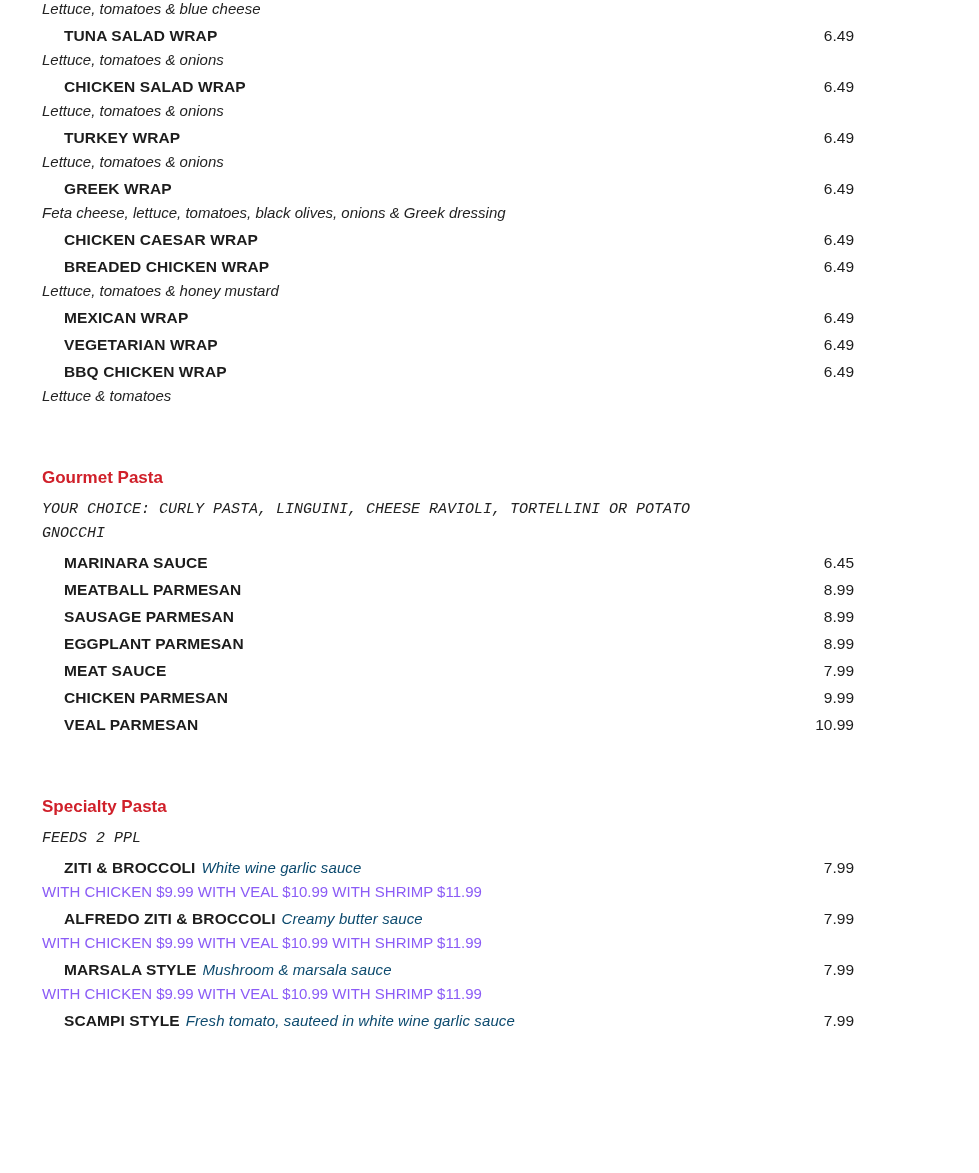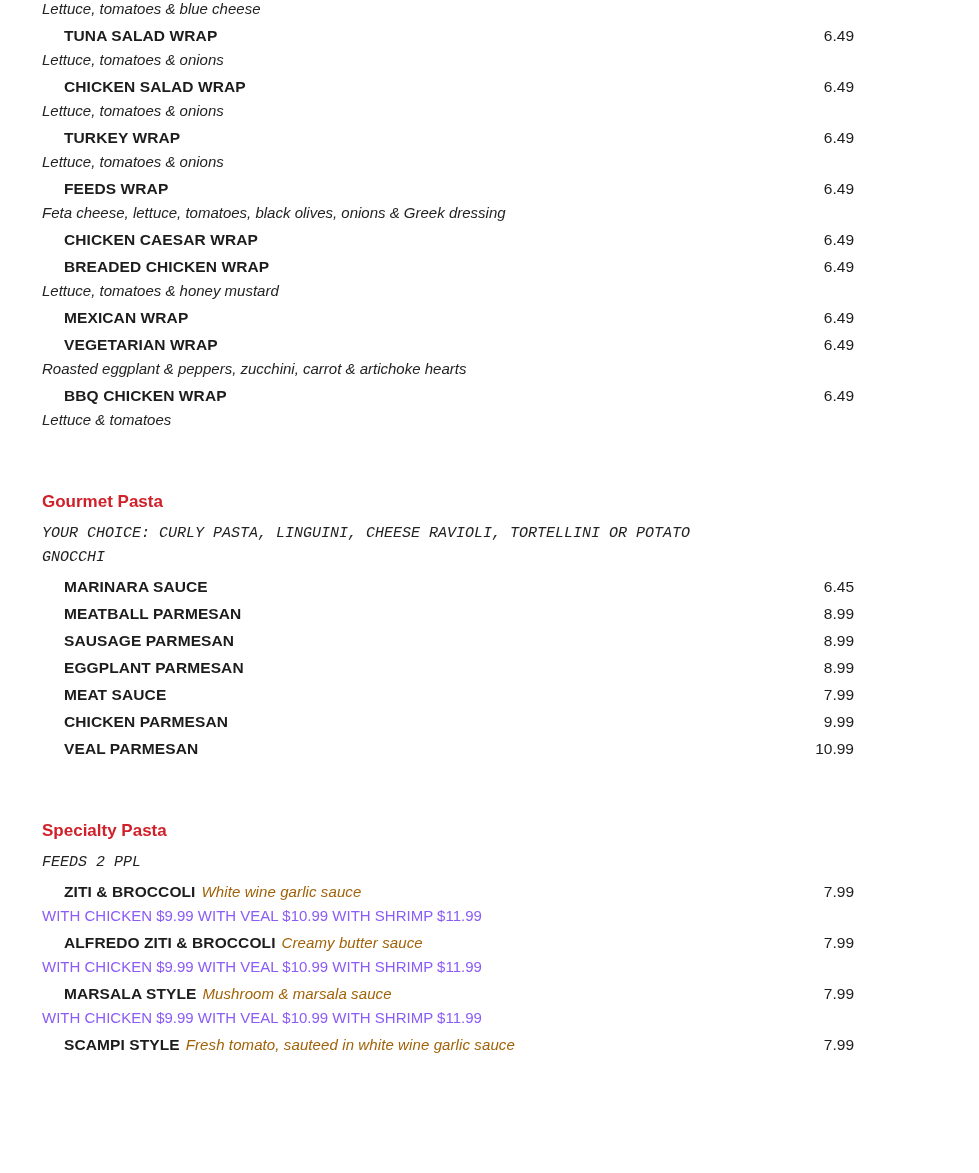--- a/index.html
+++ b/index.html
@@ -57,21 +57,21 @@
     font-size: 15.5px;
     letter-spacing: 0.1px;
     color: #1c1c1c;
     line-height: 22px;
     margin-left: 22px;
   }
   .item-inline-desc {
     font-weight: normal;
     font-style: italic;
     font-size: 15px;
-    color: #a16207;
+    color: #0c4a6e;
     margin-left: 6px;
   }
   .item-price {
     font-size: 15.5px;
     color: #1c1c1c;
     line-height: 22px;
     white-space: nowrap;
     padding-left: 16px;
   }
   .item-desc {
@@ -117,21 +117,21 @@
       </div>
       <div class="item">
         <div class="item-line">
           <span class="item-name">TURKEY WRAP</span>
           <span class="item-price">6.49</span>
         </div>
         <div class="item-desc">Lettuce, tomatoes &amp; onions</div>
       </div>
       <div class="item">
         <div class="item-line">
-          <span class="item-name">FEEDS WRAP</span>
+          <span class="item-name">GREEK WRAP</span>
           <span class="item-price">6.49</span>
         </div>
         <div class="item-desc">Feta cheese, lettuce, tomatoes, black olives, onions &amp; Greek dressing</div>
       </div>
       <div class="item">
         <div class="item-line">
           <span class="item-name">CHICKEN CAESAR WRAP</span>
           <span class="item-price">6.49</span>
         </div>
       </div>
@@ -146,21 +146,20 @@
         <div class="item-line">
           <span class="item-name">MEXICAN WRAP</span>
           <span class="item-price">6.49</span>
         </div>
       </div>
       <div class="item">
         <div class="item-line">
           <span class="item-name">VEGETARIAN WRAP</span>
           <span class="item-price">6.49</span>
         </div>
-        <div class="item-desc">Roasted eggplant &amp; peppers, zucchini, carrot &amp; artichoke hearts</div>
       </div>
       <div class="item">
         <div class="item-line">
           <span class="item-name">BBQ CHICKEN WRAP</span>
           <span class="item-price">6.49</span>
         </div>
         <div class="item-desc">Lettuce &amp; tomatoes</div>
       </div>
     </div>
 

